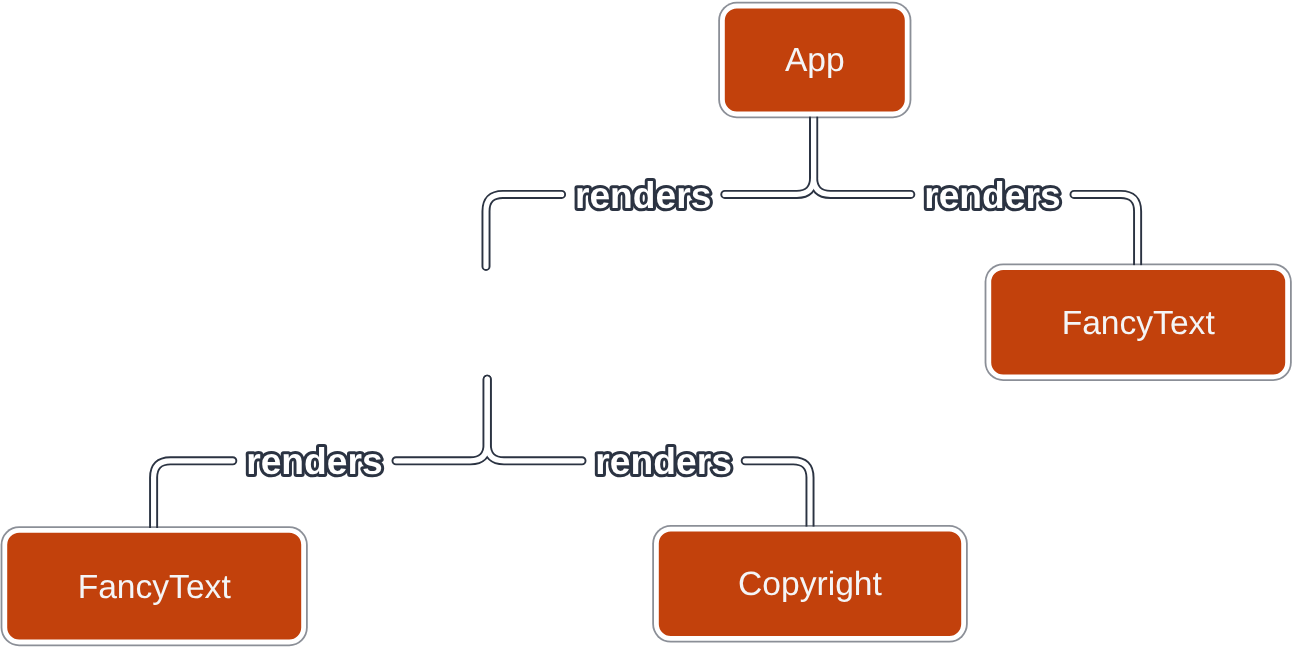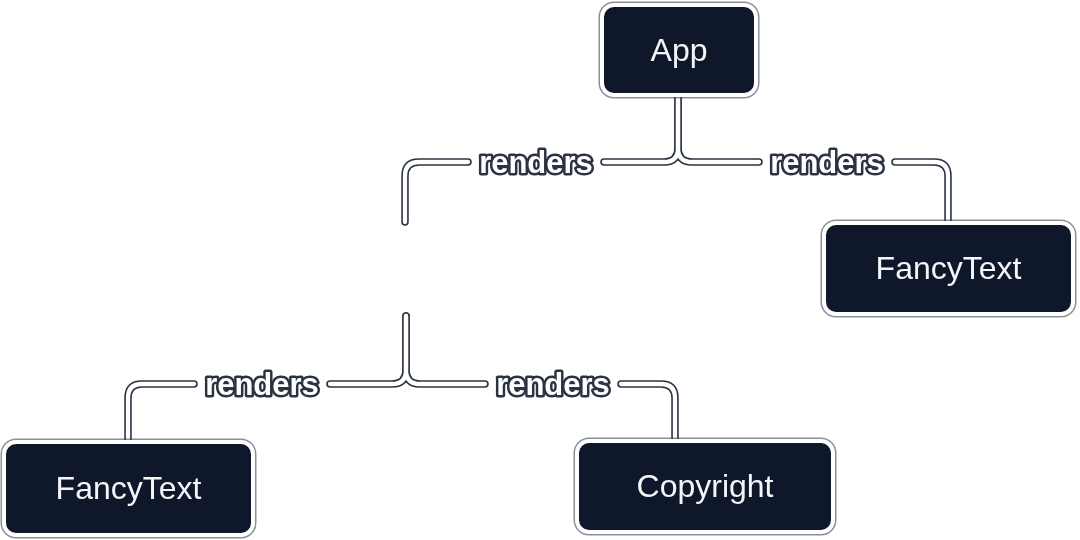--- a/index.html
+++ b/index.html
@@ -41,38 +41,38 @@
     fill: #FFFFFF;
     stroke: #2B3342;
     stroke-width: 5px;
     paint-order: stroke;
     stroke-linejoin: round;
     text-anchor: middle;
   }
   .node {
     position: absolute;
     box-sizing: border-box;
-    background: #0f172a;
+    background: #c2410c;
     border: 4px solid #FFFFFF;
     border-radius: 14px;
     box-shadow: 0 0 0 1.5px rgba(43, 51, 66, 0.55);
     display: flex;
     align-items: center;
     justify-content: center;
     color: #F4F5F7;
-    font-size: 32px;
+    font-size: 28px;
     font-weight: 400;
     letter-spacing: 0;
     white-space: nowrap;
   }
   .node-app                  { left: 600px; top: 3px;   width: 158px; height: 94px; }
   .node-inspiration-generator{ left: 190px; top: 220px; width: 442px; height: 96px; }
   .node-fancy-text-top       { left: 822px; top: 221px; width: 253px; height: 95px; }
   .node-fancy-text-bottom    { left: 2px;   top: 440px; width: 253px; height: 97px; }
-  .node-copyright            { left: 575px; top: 439px; width: 260px; height: 95px; }
+  .node-copyright            { left: 545px; top: 439px; width: 260px; height: 95px; }
 </style>
 </head>
 <body>
 
 <div class="stage">
 
   <svg class="edges-svg" viewBox="0 0 1080 540">
 
     <g>
       <path class="edge-under" d="M 678 97 L 678 148 Q 678 162 664 162 L 604 162"></path>

